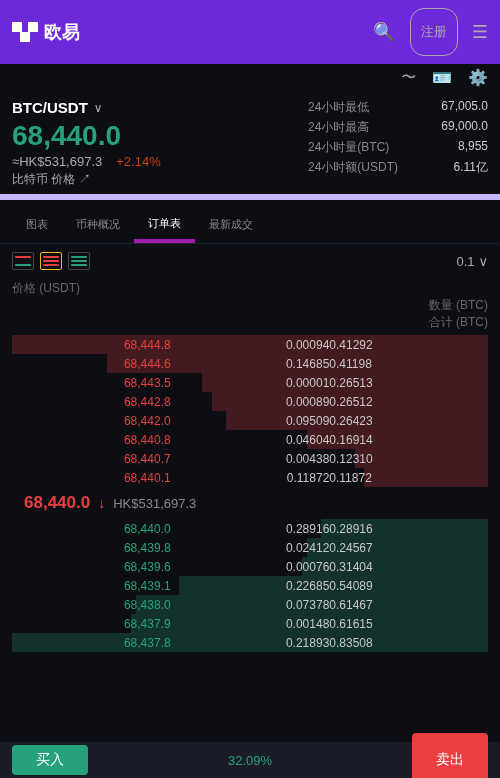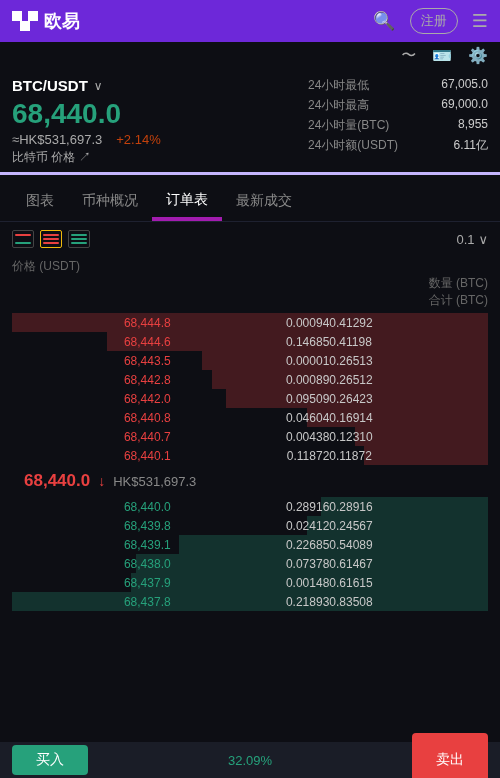--- a/index.html
+++ b/index.html
@@ -36,21 +36,21 @@
       gap: 14px;
     }
     .header-icon {
       color: #aaa;
       font-size: 18px;
       cursor: pointer;
     }
     .register-btn {
       border: 1px solid #aaa;
       color: #aaa;
-      padding: 3px 10px;
+      padding: 14px 10px;
       border-radius: 14px;
       font-size: 13px;
       cursor: pointer;
       background: transparent;
     }
 
     
     .sub-header {
       display: flex;
       align-items: center;
@@ -59,21 +59,21 @@
       gap: 16px;
     }
     .sub-icon {
       color: #aaa;
       font-size: 16px;
     }
 
     
     .price-section {
       padding: 8px 12px 6px;
-      border-bottom: 3px solid #c4b5fd;
+      border-bottom: 6px solid #c4b5fd;
     }
     .pair-row {
       display: flex;
       align-items: center;
       gap: 6px;
       margin-bottom: 4px;
     }
     .pair-name {
       font-size: 15px;
       font-weight: 600;
@@ -124,21 +124,21 @@
 
     
     .tabs {
       display: flex;
       align-items: center;
       padding: 10px 12px 0;
       border-bottom: 1px solid #1e2130;
       gap: 0;
     }
     .tab {
-      font-size: 14px;
+      font-size: 11px;
       padding: 6px 14px 8px;
       color: #888;
       cursor: pointer;
       border-bottom: 2px solid transparent;
     }
     .tab.active {
       color: #fff;
       border-bottom: 4px solid #a21caf;
     }
 
@@ -440,20 +440,26 @@
         <span class="num-color">0.28916</span>
         <span class="num-color">0.28916</span>
       </div>
       <div class="ob-row">
         <div class="bg-bar" style="width: 38%; background: rgb(38, 161, 123);"></div>
         <span class="price-green">68,439.8</span>
         <span class="num-color">0.02412</span>
         <span class="num-color">0.24567</span>
       </div>
       <div class="ob-row">
+        <div class="bg-bar" style="width: 39%; background: rgb(38, 161, 123);"></div>
+        <span class="price-green">68,439.6</span>
+        <span class="num-color">0.00076</span>
+        <span class="num-color">0.31404</span>
+      </div>
+      <div class="ob-row">
         <div class="bg-bar" style="width: 65%; background: rgb(38, 161, 123);"></div>
         <span class="price-green">68,439.1</span>
         <span class="num-color">0.22685</span>
         <span class="num-color">0.54089</span>
       </div>
       <div class="ob-row">
         <div class="bg-bar" style="width: 74%; background: rgb(38, 161, 123);"></div>
         <span class="price-green">68,438.0</span>
         <span class="num-color">0.07378</span>
         <span class="num-color">0.61467</span>

